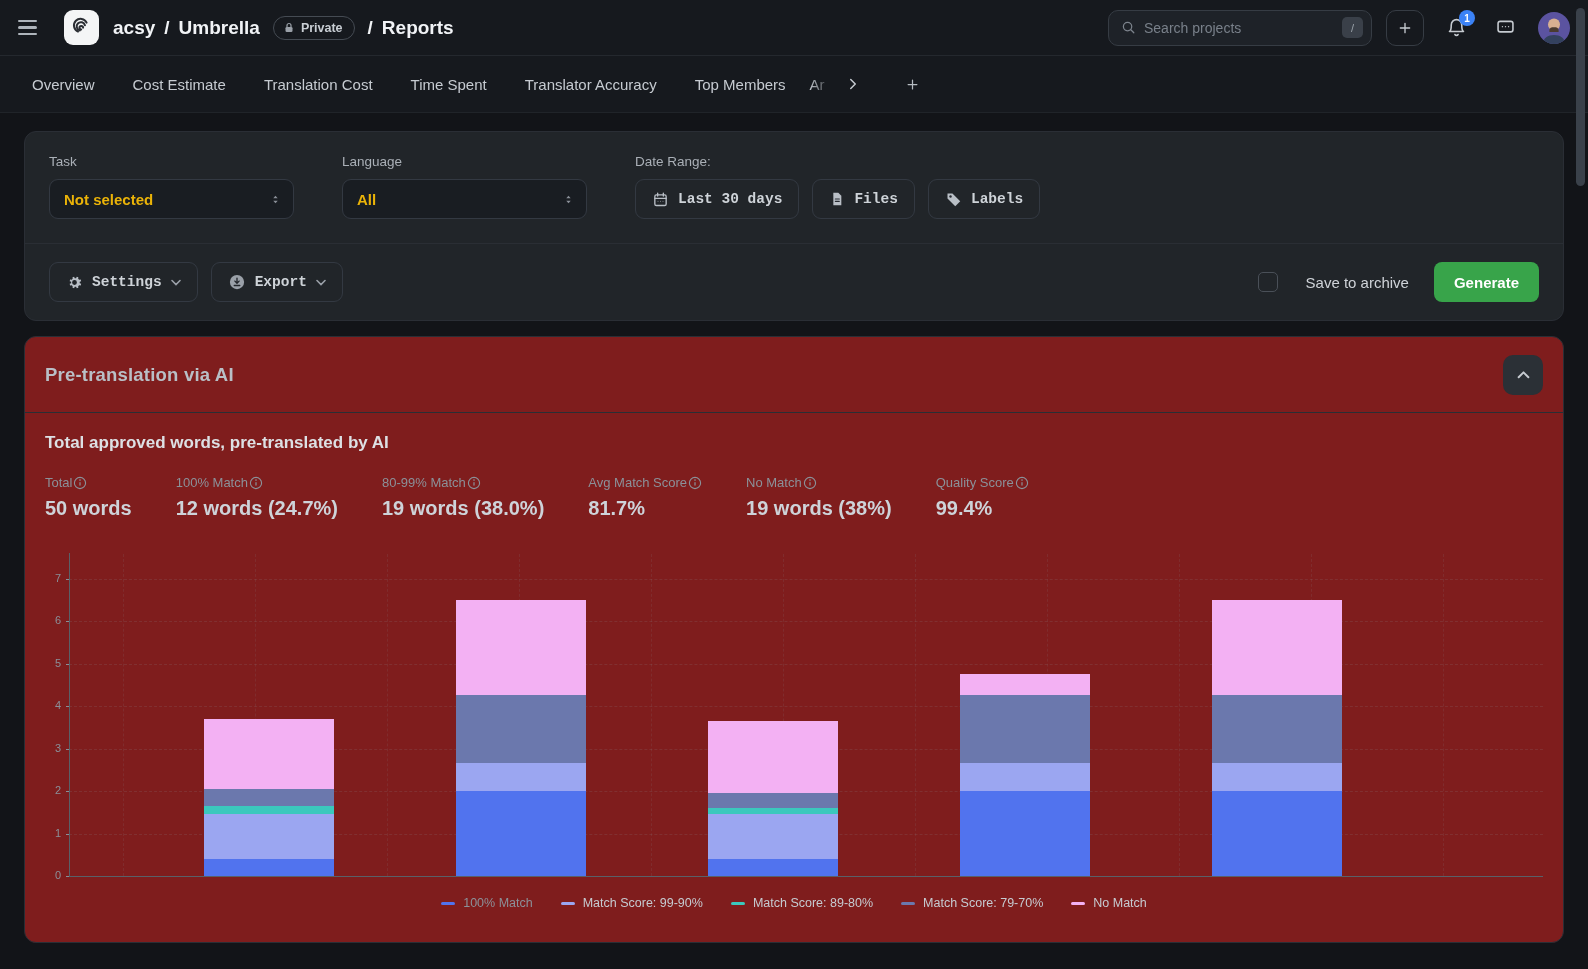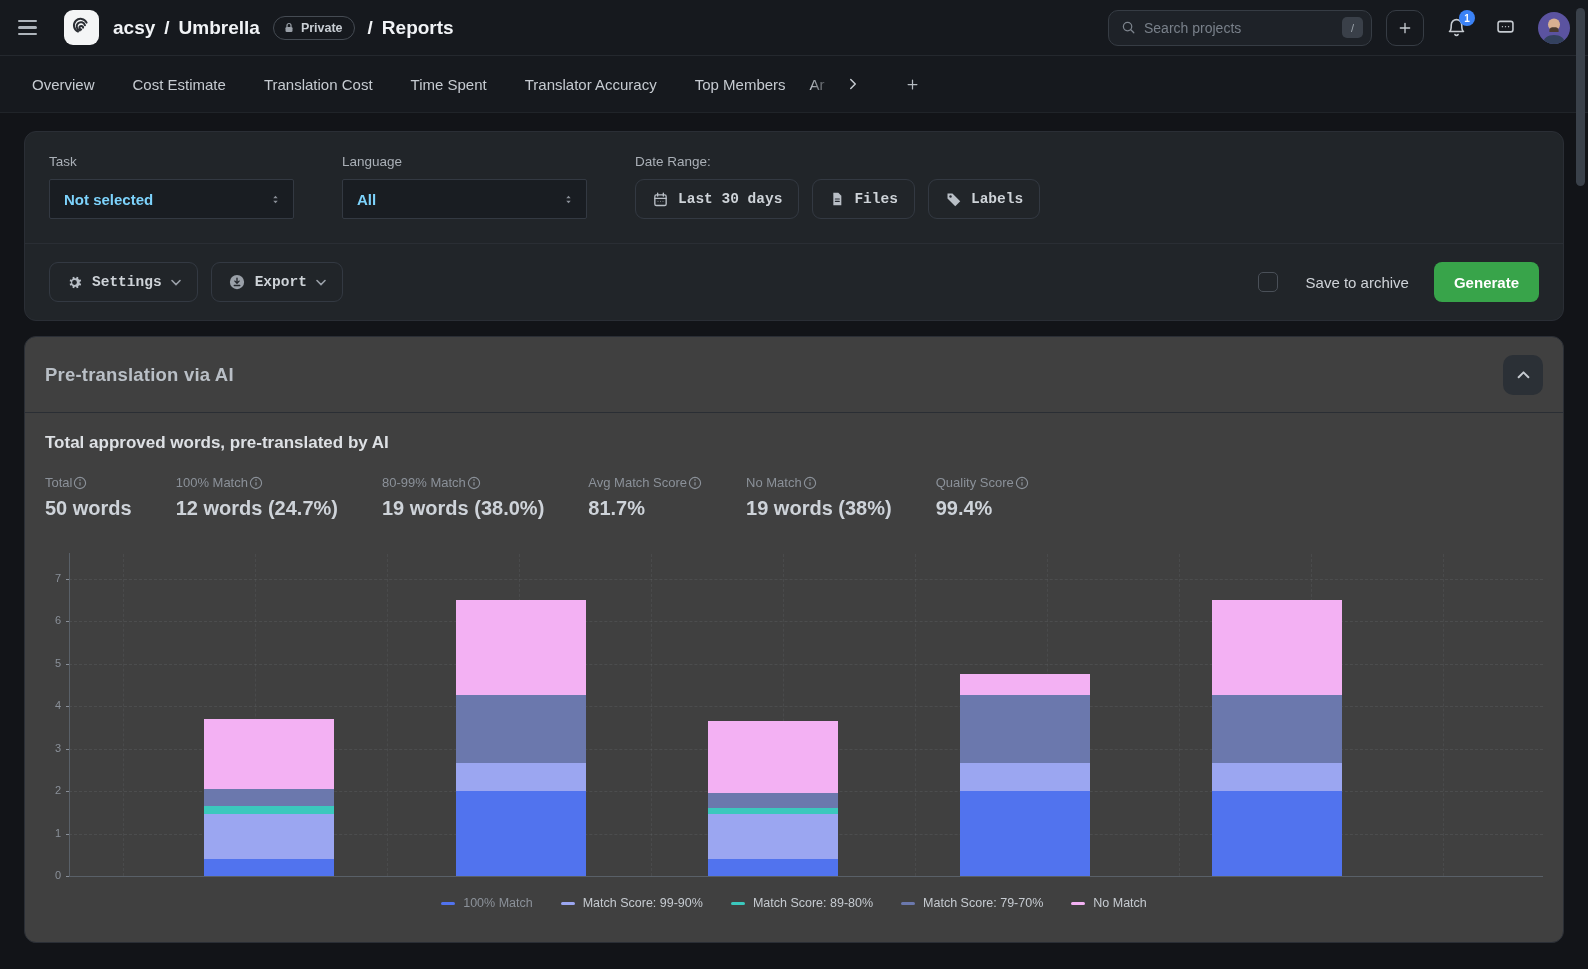--- a/index.html
+++ b/index.html
@@ -46,36 +46,36 @@
   .mini-select{ height:38px; background:#1b1f25; border:1px solid #363c44; border-radius:10px;
     display:flex; align-items:center; justify-content:space-between; padding:0 12px 0 14px; gap:14px;
     font-size:15px; font-weight:700; color:#e6e9ec; cursor:pointer;}
   .mini-select.w-words{ width:172px;} .mini-select.w-day{ width:94px;}
 
   
   .panel{ margin:0 24px; border-radius:12px; border:1px solid #2a2e35; }
   .filter-panel{ margin-top:18px; background:#212529; }
   .filter-row{ display:flex; gap:48px; padding:22px 24px 24px; }
   .fgroup-label{ font-size:13.5px; color:#aab0b7; margin-bottom:10px; }
-  .select{ width:245px; height:40px; background:#191d22; border:1px solid #333942; border-radius:2px;
+  .select{ width:245px; height:40px; background:#191d22; border:1px solid #333942; border-radius:9px;
     display:flex; align-items:center; justify-content:space-between; padding:0 12px 0 14px;
-    font-size:15px; font-weight:700; color:#7dd3fc; cursor:pointer;}
+    font-size:15px; font-weight:700; color:#eab308; cursor:pointer;}
   .chip-row{ display:flex; gap:13px; }
   .chip-btn{ height:40px; display:flex; align-items:center; gap:9px; padding:0 16px;
     border:1px solid #333942; border-radius:9px; font-size:14.5px; font-weight:700; color:#ced3d8;
     background:transparent; cursor:pointer; font-family:Liberation Mono, monospace;}
   .hdivider{ height:1px; background:#2a2e34; }
   .actions-row{ display:flex; align-items:center; padding:18px 24px; gap:13px;}
   .checkbox-row{ margin-left:auto; display:flex; align-items:center; gap:28px; cursor:pointer;}
   .checkbox{ width:20px; height:20px; border:1.5px solid #4a5058; border-radius:5px; background:transparent;}
   .checkbox-label{ font-size:15px; color:#cfd3d8; }
   .generate-btn{ margin-left:12px; height:40px; padding:0 20px; background:#38a44a; border:none; border-radius:8px;
     color:#fff; font-size:15px; font-weight:700; cursor:pointer; font-family:inherit;}
 
-  .chart-panel{ margin-top:15px; background:#404040; height:607px; overflow:hidden;}
+  .chart-panel{ margin-top:15px; background:#7f1d1d; height:607px; overflow:hidden;}
   .panel-header{ height:75px; display:flex; align-items:center; justify-content:space-between; padding:0 20px;}
   .panel-title{ font-size:18.5px; font-weight:700; color:#b9bfc6; letter-spacing:.2px;}
   .collapse-btn{ width:40px; height:40px; background:#2b3036; border:none; border-radius:10px;
     display:flex; align-items:center; justify-content:center; cursor:pointer;}
   .panel-body{ padding:20px 20px 12px; }
   .section-title{ font-size:17px; font-weight:700; color:#dde0e4; }
 
   .stats-row{ display:flex; margin-top:22px; }
   .stat{ margin-right:44px; }
   .stat-label-row{ display:flex; align-items:flex-end; gap:1px; font-size:13px; color:#8b9199; }

